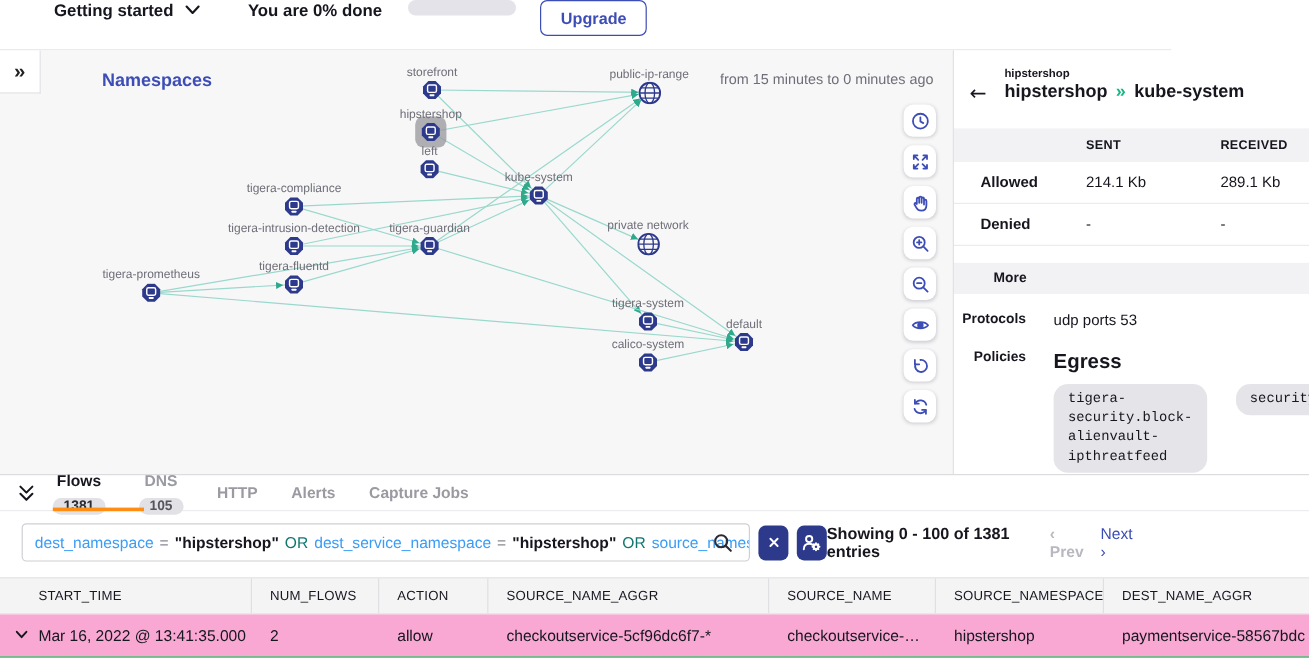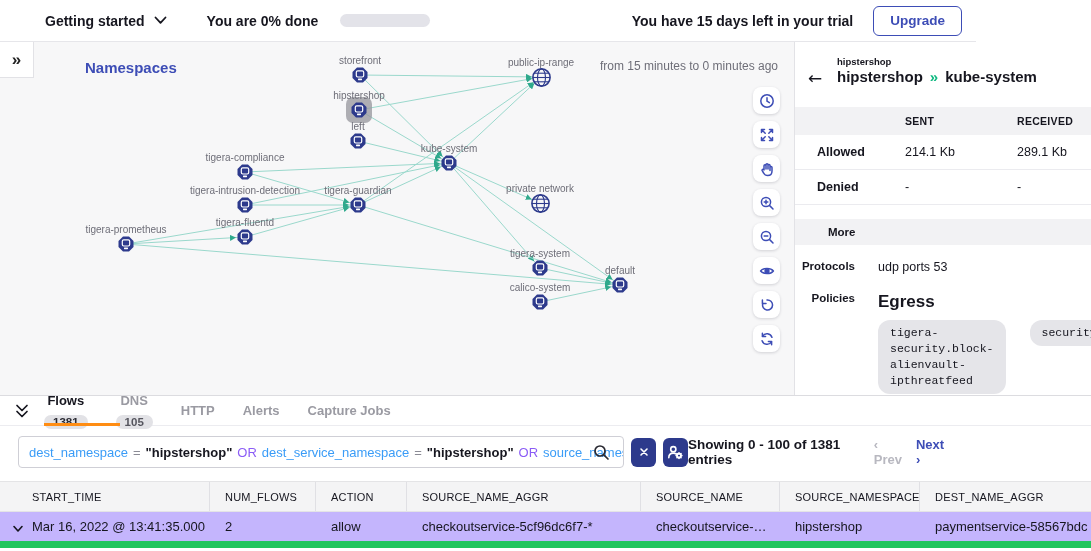--- a/index.html
+++ b/index.html
@@ -2,21 +2,21 @@
 <html><head>
 <meta charset="utf-8">
 <style>
   * { margin:0; padding:0; box-sizing:border-box; }
   html,body { background:#fff; }
   body { font-family:"Liberation Sans", sans-serif; color:#16161f; }
   .app { position:relative; width:1091px; height:551px; overflow:hidden; background:#fff; }
 
   
   .topbar { position:absolute; top:0; left:0; width:976px; height:42px; background:#fff;
-    border-bottom:1px solid #e6e6ea; display:flex; align-items:center; padding:0 14px 0 45px; }
+    border-bottom:1px solid #e6e6ea; display:flex; align-items:flex-start; padding:0 14px 0 45px; }
   .gs { display:flex; align-items:center; gap:9px; font-weight:700; font-size:14px; cursor:pointer; }
   .done-label { margin-left:40px; font-weight:700; font-size:14px; }
   .progress-pill { margin-left:22px; width:90px; height:13px; border-radius:7px; background:#e3e3e9; }
   .trial { margin-left:auto; font-weight:700; font-size:14px; }
   .upgrade-btn { margin-left:20px; height:30px; padding:0 16px; background:#fff; color:#3d4db6;
     border:1.5px solid #3d4db6; border-radius:6px; font-weight:700; font-size:13.5px;
     font-family:"Liberation Sans",sans-serif; cursor:pointer; }
 
   
   .graph-panel { position:absolute; top:42px; left:0; width:795px; height:353px; background:#f7f7f8;
@@ -67,37 +67,37 @@
   .badge { background:#e2e2e6; border-radius:9px; padding:1px 9px; font-size:11.5px; font-weight:700; color:#2b2b33; }
   .tab-underline { position:absolute; left:44px; bottom:-1px; width:76px; height:3px; background:#ff8d13; }
 
   .searchrow { position:absolute; top:31px; left:0; width:960px; height:50px; display:flex; align-items:center; padding:0 14px 0 18px; }
   .search-box { position:relative; width:700px; height:32px; border:1px solid #cfcfd6; border-radius:4px;
     background:#fff; display:flex; align-items:center; padding:0 34px 0 10px; overflow:hidden; white-space:nowrap; }
   .search-box span { font-size:13px; margin-right:5px; }
   .seg-f { color:#3a9cf7; }
   .seg-o { color:#8b8b95; }
   .seg-v { color:#16161f; font-weight:700; }
-  .seg-b { color:#8b5cf6; }
+  .seg-b { color:#0f766e; }
   .search-ic { position:absolute; right:8px; top:7px; }
   .search-ic svg { stroke:#2b2b33; fill:none; stroke-width:1.7; stroke-linecap:round; }
   .navy-btn { width:29px; height:29px; margin-left:7px; background:#2d3a8c; border:none; border-radius:6px;
     display:flex; align-items:center; justify-content:center; cursor:pointer; }
   .navy-btn svg { stroke:#fff; fill:none; stroke-width:1.6; stroke-linecap:round; }
   .showing { margin-left:auto; font-size:13.5px; font-weight:700; }
   .pager { display:flex; align-items:center; gap:12px; margin-left:14px; font-size:13px; }
   .prev { color:#b8b8c0; font-weight:700; cursor:default; }
-  .next { color:#3d4db6; font-weight:700; cursor:pointer; }
+  .next { color:#3d4db6; font-weight:400; cursor:pointer; }
 
   .ftable { position:absolute; top:85px; left:0; width:1091px; }
   .fhead { display:flex; height:31px; background:#f4f4f5; border-top:1px solid #e4e4e6; border-bottom:1px solid #e4e4e6; }
   .fhead .hc { display:flex; align-items:center; font-size:11px; font-weight:400; letter-spacing:.2px;
     border-right:1px solid #e0e0e4; padding-left:15px; overflow:hidden; }
   .fhead .hc:last-child { border-right:none; }
-  .frow { position:relative; display:flex; height:36px; border-bottom:7px solid #22c55e; background:#c4b5fd; }
+  .frow { position:relative; display:flex; height:36px; border-bottom:1px solid #22c55e; background:#f9a8d4; }
   .frow .rc { display:flex; align-items:center; font-size:13px; padding-left:15px; overflow:hidden; white-space:nowrap; }
   .row-chev { position:absolute; left:12px; top:11px; cursor:pointer; display:flex; }
   .c1 { width:210px; padding-left:32px !important; }
   .c2 { width:106px; }
   .c3 { width:91px; }
   .c4 { width:234px; }
   .c5 { width:139px; }
   .c6 { width:140px; }
   .c7 { width:171px; }
 </style>
@@ -108,21 +108,20 @@
 
   <div class="topbar">
     <div class="gs">
       <span>Getting started</span>
       <svg width="13" height="9" viewBox="0 0 13 9">
           <polyline points="1.5,1.5 6.5,6.8 11.5,1.5" fill="none" stroke="#16161f" stroke-width="1.8" stroke-linecap="round" stroke-linejoin="round"></polyline>
         </svg>
     </div>
     <span class="done-label">You are 0% done</span>
     <div class="progress-pill"></div>
-    <span class="trial">You have 15 days left in your trial</span>
     <button class="upgrade-btn">Upgrade</button>
   </div>
 
   <div class="graph-panel">
     <svg id="edges" width="795" height="353">
       <defs>
         <marker id="arr" viewBox="0 0 6 6" markerWidth="6" markerHeight="6" refX="15" refY="3" orient="auto">
           <path d="M0,0 L6,3 L0,6 Z" fill="#2fa98c"></path>
         </marker>
       </defs>

